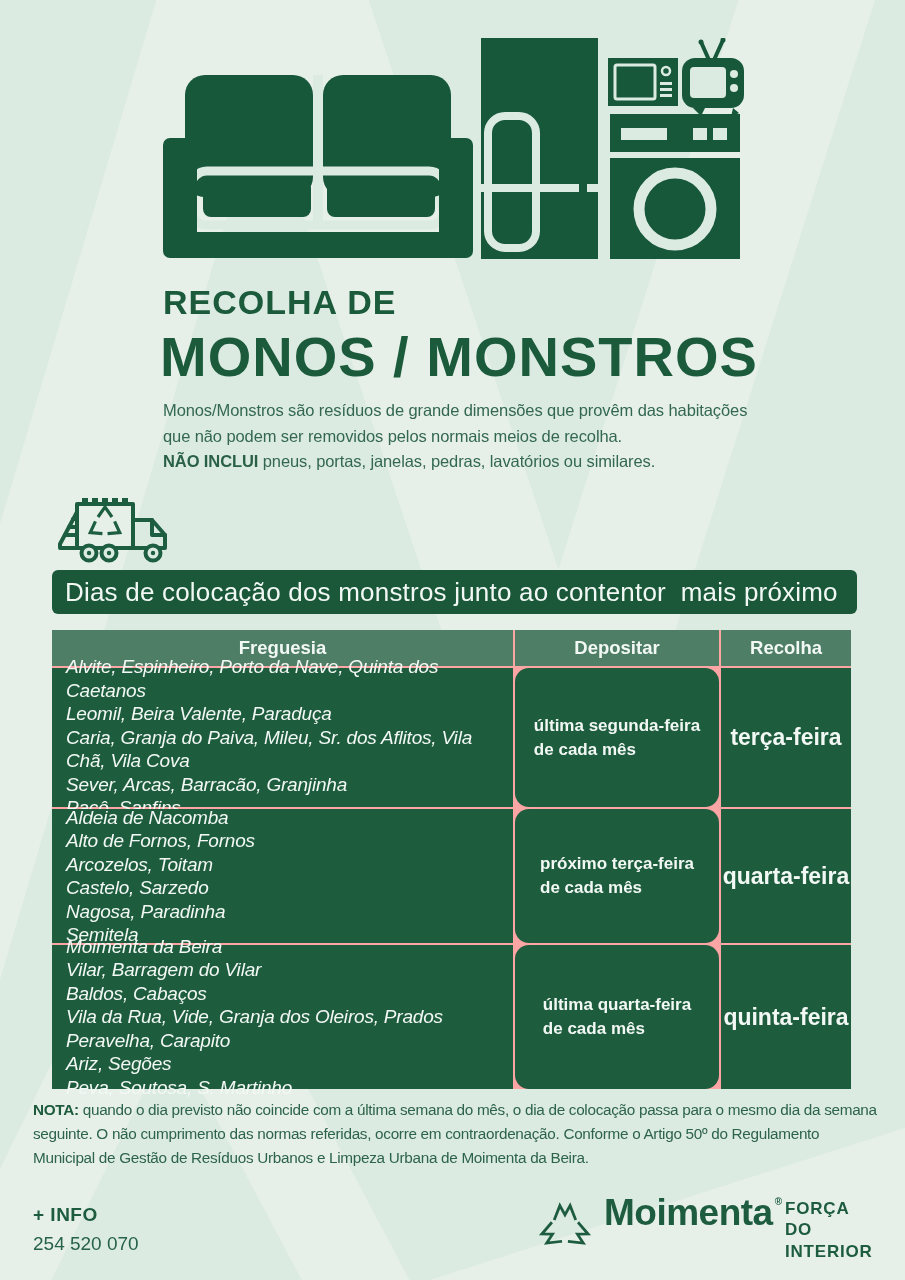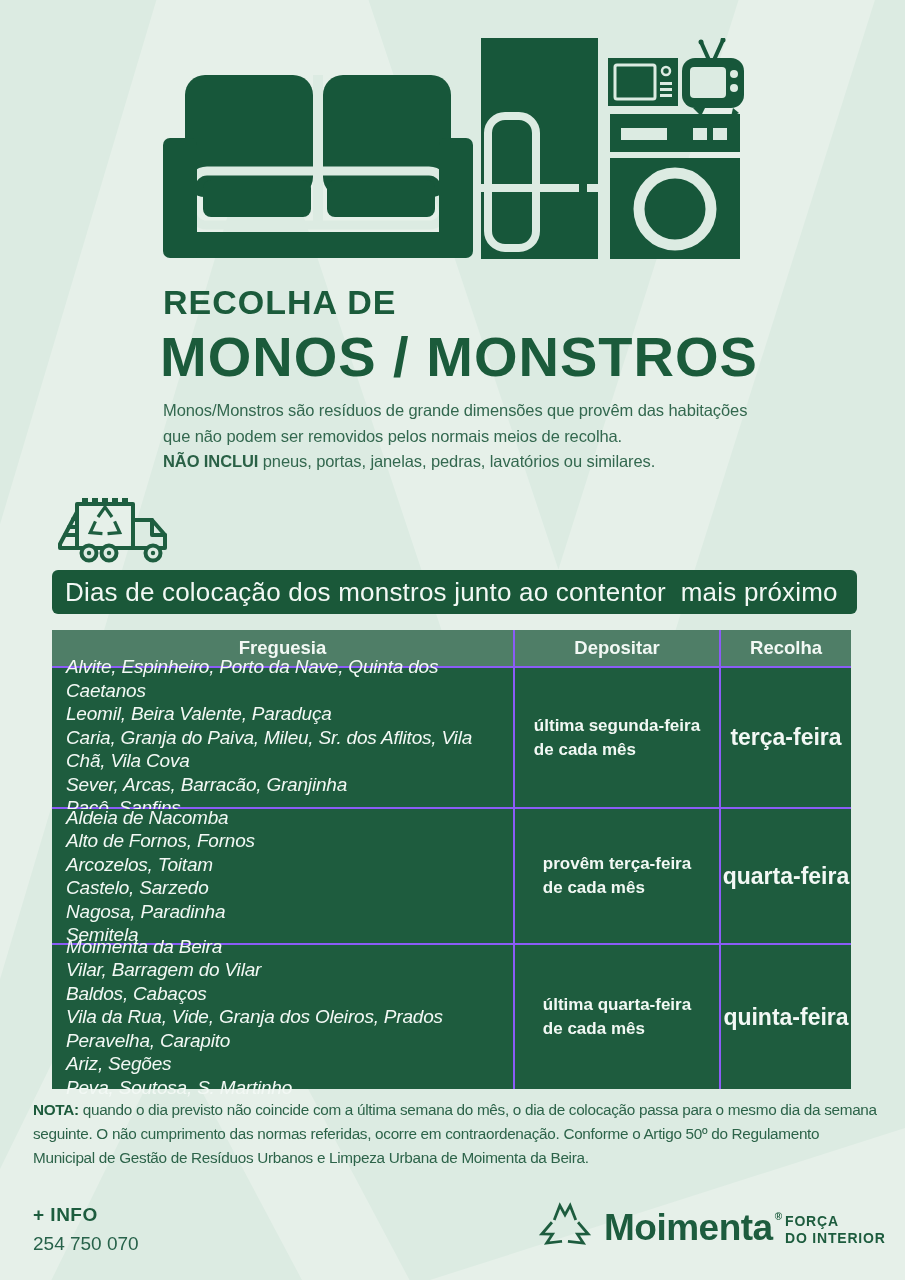--- a/index.html
+++ b/index.html
@@ -34,47 +34,47 @@
     background:#1a5839;color:#f2f8f4;
     font-size:26px;line-height:44px;padding-left:13px;
     letter-spacing:0.2px;white-space:pre-wrap;border-radius:6px;
   }
   .schedule{
     position:absolute;left:52px;top:630px;width:799px;
     display:grid;
     grid-template-columns:461px 204px 130px;
     grid-template-rows:36px 139px 134px 144px;
     gap:2px;
-    background:#8b5cf6;
+    background:#fca5a5;
   }
   .cell{background:#1e5c3e;color:#f2f8f4;display:flex;align-items:center;}
   .cell.head{background:#4f7e67;justify-content:center;font-weight:bold;font-size:18.5px;}
   .cell.places{
     padding:10px 8px 10px 14px;
     font-size:19px;line-height:23.5px;letter-spacing:-0.2px;
     white-space:pre-line;
     font-style:italic;
   }
-  .cell.center{justify-content:center;text-align:left;font-weight:bold;font-size:17px;line-height:1.4;white-space:pre-line;}
+  .cell.center{justify-content:center;text-align:left;font-weight:bold;font-size:17px;line-height:1.4;white-space:pre-line;border-radius:14px;}
   .cell.day{justify-content:center;font-weight:bold;font-size:23px;}
   .nota{
     position:absolute;left:33px;top:1098px;width:846px;margin:0;
     font-size:15.3px;line-height:1.58;letter-spacing:-0.3px;color:#2c6349;
   }
   .nota strong{color:#1c5a3b;}
   .footer-info{position:absolute;left:33px;top:1204px;}
   .footer-info .lbl{font-size:19px;font-weight:800;color:#1d5c3e;letter-spacing:0.5px;}
   .footer-info .phone{font-size:19px;color:#27624a;margin-top:7px;}
   .logo{position:absolute;left:537px;top:1196px;display:flex;align-items:center;gap:11px;height:64px;}
   .logo .mark{width:56px;height:56px;}
   .brand-line{display:flex;align-items:flex-start;}
   .brand{font-size:37px;font-weight:800;color:#1d5c3e;letter-spacing:-0.5px;line-height:1;}
   .reg{font-size:10px;font-weight:700;color:#1d5c3e;margin:2px 3px 0 2px;}
   .tagline{display:flex;flex-direction:column;justify-content:center;margin-top:4px;}
-  .tagline span{font-size:14px;font-weight:800;color:#1d5c3e;letter-spacing:0.8px;line-height:1.25;}
+  .tagline span{font-size:17px;font-weight:800;color:#1d5c3e;letter-spacing:0.8px;line-height:1.25;}
 </style>
 </head>
 <body>
 
 <div class="poster">
 
   <svg class="watermark" width="905" height="1280" viewBox="0 0 905 1280" aria-hidden="true">
     <path d="M-80,1020 L260,-120 L560,780 L870,-200" fill="none" stroke="#e6f0e9" stroke-width="130"></path>
     <path d="M-70,1420 L170,930 L430,1420" fill="none" stroke="#e6f0e9" stroke-width="95"></path>
     <path d="M430,1280 L905,1128 L905,1280 Z" fill="#e6f0e9"></path>
@@ -181,21 +181,21 @@
     <div class="cell center">última segunda-feira
 de cada mês</div>
     <div class="cell day">terça-feira</div>
 
     <div class="cell places">Aldeia de Nacomba
 Alto de Fornos, Fornos
 Arcozelos, Toitam
 Castelo, Sarzedo
 Nagosa, Paradinha
 Semitela</div>
-    <div class="cell center">provêm terça-feira
+    <div class="cell center">próximo terça-feira
 de cada mês</div>
     <div class="cell day">quarta-feira</div>
 
     <div class="cell places">Moimenta da Beira
 Vilar, Barragem do Vilar
 Baldos, Cabaços
 Vila da Rua, Vide, Granja dos Oleiros, Prados
 Peravelha, Carapito
 Ariz, Segões
 Peva, Soutosa, S. Martinho</div>
@@ -203,21 +203,21 @@
 de cada mês</div>
     <div class="cell day">quinta-feira</div>
   </div>
 
   <p class="nota">
     <strong>NOTA:</strong><span> quando o dia previsto não coincide com a última semana do mês, o dia de colocação passa para o mesmo dia da semana seguinte. O não cumprimento das normas referidas, ocorre em contraordenação. Conforme o Artigo 50º do Regulamento Municipal de Gestão de Resíduos Urbanos e Limpeza Urbana de Moimenta da Beira.</span>
   </p>
 
   <div class="footer-info">
     <div class="lbl">+ INFO</div>
-    <div class="phone">254 750 070</div>
+    <div class="phone">254 520 070</div>
   </div>
 
   <div class="logo">
     <svg class="mark" viewBox="0 0 60 60" aria-hidden="true">
       <g fill="none" stroke="#1d5c3e" stroke-width="3" stroke-linejoin="miter" stroke-linecap="square">
         <path transform="translate(30,13)" d="M-11,7 L-5.5,-7 L0,3 L5.5,-7 L11,7"></path>
         <path transform="translate(14,38) rotate(-118)" d="M-11,7 L-5.5,-7 L0,3 L5.5,-7 L11,7"></path>
         <path transform="translate(46,38) rotate(118)" d="M-11,7 L-5.5,-7 L0,3 L5.5,-7 L11,7"></path>
       </g>
     </svg>

